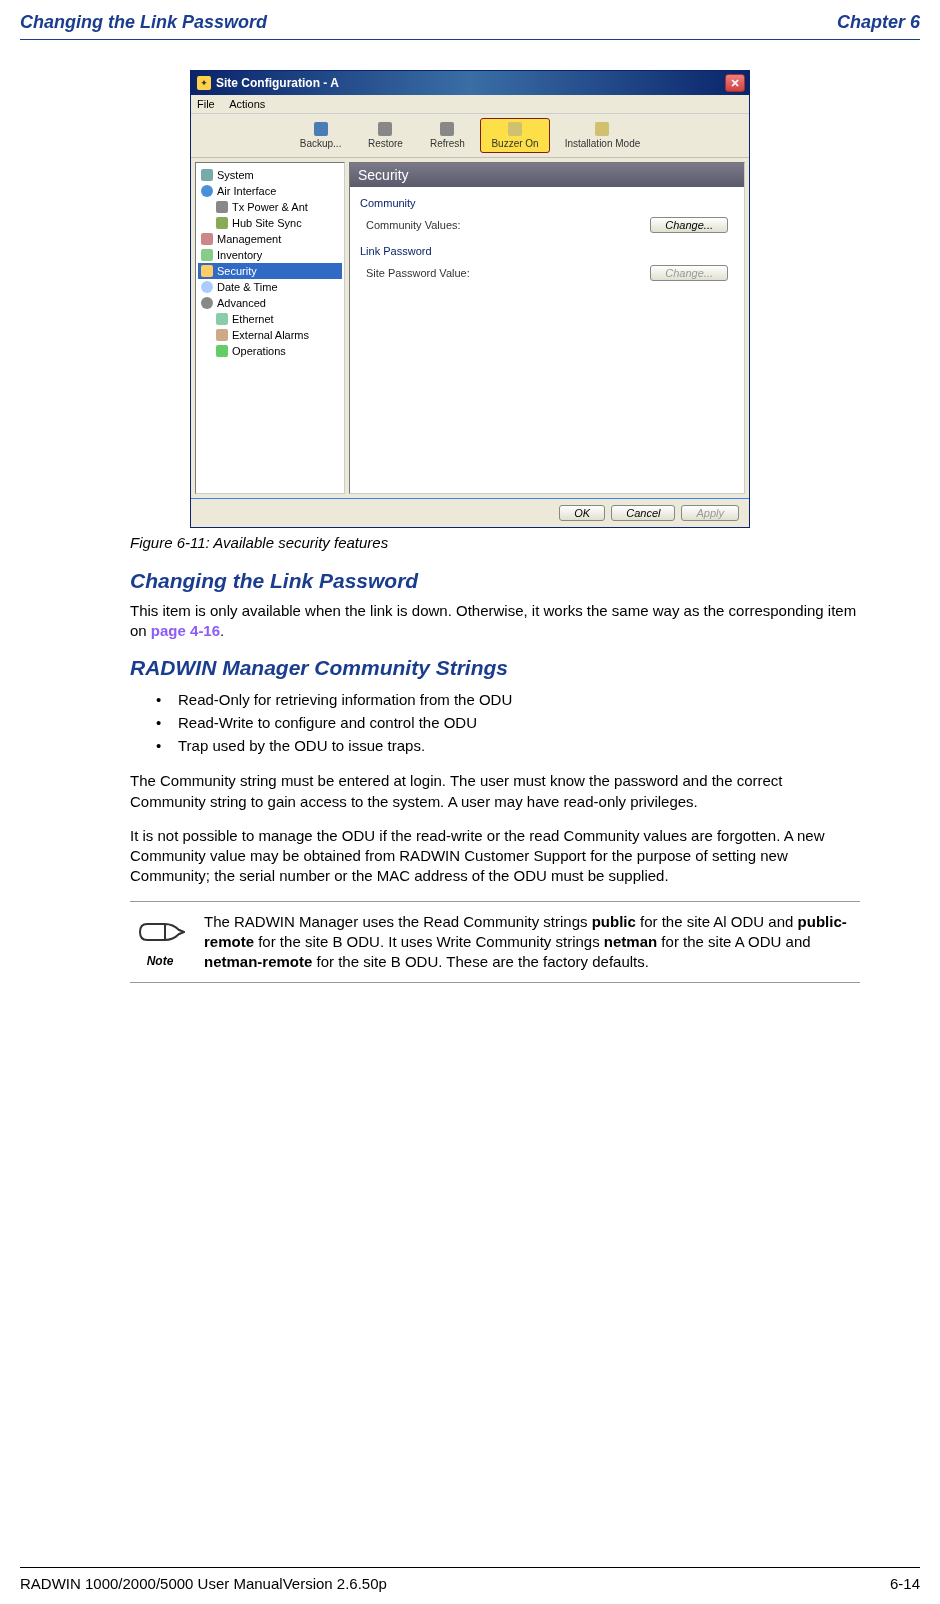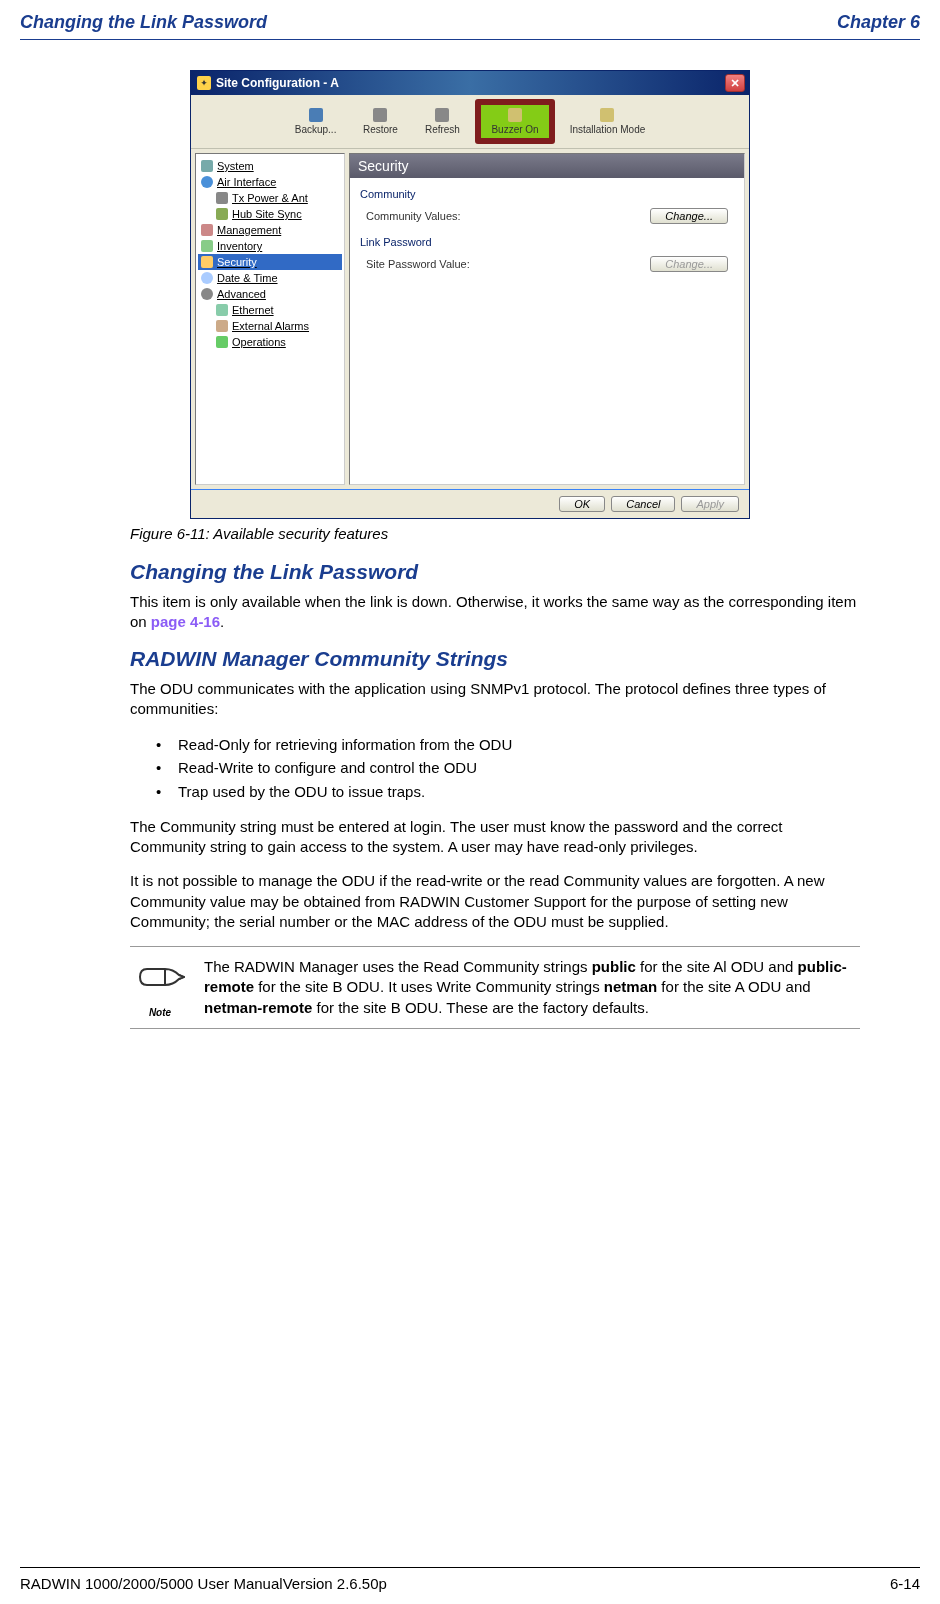--- a/index.html
+++ b/index.html
@@ -15,30 +15,30 @@
   
   .dialog { width: 560px; border: 1px solid #0a246a; margin: 0 auto 6px auto; background: #ece9d8; font-family: Tahoma, sans-serif; font-size: 11px; }
   .titlebar { background: linear-gradient(to right, #0a246a, #3a6ea5, #0a246a); color: #fff; display: flex; align-items: center; padding: 3px 4px 3px 6px; height: 24px; }
   .titlebar-icon { width: 14px; height: 14px; background: #ffd24a; border-radius: 2px; margin-right: 5px; display: inline-flex; align-items: center; justify-content: center; font-size: 9px; color: #333; }
   .titlebar-text { flex: 1; font-weight: bold; font-size: 12px; }
   .close-btn { width: 20px; height: 18px; background: linear-gradient(#f08080,#d04040); border: 1px solid #a03030; border-radius: 3px; color: #fff; display: flex; align-items: center; justify-content: center; font-weight: bold; font-size: 11px; }
   .menubar { background: #ece9d8; padding: 3px 6px; font-size: 11px; border-bottom: 1px solid #ccc; }
   .menubar span { margin-right: 12px; }
   .toolbar { display: flex; background: #ece9d8; padding: 4px 6px; border-bottom: 1px solid #c0c0b0; gap: 4px; justify-content: center; }
   .tool-btn { display: flex; flex-direction: column; align-items: center; justify-content: center; padding: 3px 10px; border: 1px solid transparent; border-radius: 3px; font-size: 10px; color: #333; min-width: 58px; }
-  .tool-btn.active { border: 6px solid #7f1d1d; background: #84cc16; }
+  .tool-btn.active { border: 1px solid #7f1d1d; background: #fde047; }
   .tool-btn .ti { width: 14px; height: 14px; background: #6a8; border-radius: 2px; margin-bottom: 2px; }
   .tool-btn:nth-child(1) .ti { background: #4a7db5; }
   .tool-btn:nth-child(2) .ti { background: #888; }
   .tool-btn:nth-child(3) .ti { background: #888; }
   .tool-btn:nth-child(4) .ti { background: #d0c070; }
   .tool-btn:nth-child(5) .ti { background: #d0c070; }
 
   .dialog-body { display: flex; height: 340px; }
-  .tree { width: 150px; background: #fff; border: 1px inset #ccc; margin: 4px; padding: 4px 2px; font-size: 11px; overflow: hidden; text-decoration: underline; }
+  .tree { width: 150px; background: #fff; border: 1px inset #ccc; margin: 4px; padding: 4px 2px; font-size: 11px; overflow: hidden; }
   .tree-item { display: flex; align-items: center; padding: 2px 3px; white-space: nowrap; }
   .tree-item.indent { padding-left: 18px; }
   .tree-item.selected { background: #316ac5; color: #fff; }
   .tree-item .ic { width: 12px; height: 12px; border-radius: 2px; margin-right: 4px; flex-shrink: 0; }
   .ic.sys { background: #7aa; }
   .ic.air { background: #4a90d9; border-radius: 50%; }
   .ic.ant { background: #888; }
   .ic.hub { background: #8a5; }
   .ic.mgmt { background: #c88; }
   .ic.inv { background: #8c8; }
@@ -65,21 +65,21 @@
   .h2 { color: #1a3d8f; font-style: italic; font-weight: bold; font-size: 21px; margin: 0 0 8px 50px; }
   .body-text { font-size: 15px; margin: 0 0 14px 50px; line-height: 1.35; }
   .link-ref { color: #8b5cf6; font-weight: bold; }
   .bullets { margin: 0 0 14px 70px; font-size: 15px; line-height: 1.55; }
   .bullets li { list-style: none; position: relative; padding-left: 28px; }
   .bullets li::before { content: "•"; position: absolute; left: 6px; }
 
   .note-block { display: flex; align-items: flex-start; margin: 6px 0 0 50px; border-top: 1px solid #999; border-bottom: 1px solid #999; padding: 10px 0; gap: 14px; }
   .note-icon { display: flex; flex-direction: column; align-items: center; width: 60px; flex-shrink: 0; }
   .hand-svg { width: 50px; height: 40px; }
-  .note-label { font-style: italic; font-weight: bold; font-size: 10px; margin-top: 10px; }
+  .note-label { font-style: italic; font-weight: bold; font-size: 12px; margin-top: 2px; }
   .note-text { font-size: 15px; line-height: 1.35; }
   .note-text b { font-weight: bold; }
 
   .footer-line { border-top: 1.5px solid #000; margin: 0 20px; position: absolute; bottom: 36px; left: 0; right: 0; }
   .footer-row { position: absolute; bottom: 12px; left: 20px; right: 20px; display: flex; justify-content: space-between; font-size: 15px; }
 </style>
 </head>
 <body>
 
 <div class="header-row">
@@ -88,20 +88,24 @@
 </div>
 <div class="header-line"></div>
 
 <div class="content">
 
   <div class="dialog">
     <div class="titlebar">
       <span class="titlebar-icon">✦</span>
       <span class="titlebar-text">Site Configuration - A</span>
       <span class="close-btn">✕</span>
+    </div>
+    <div class="menubar">
+      <span>File</span>
+      <span>Actions</span>
     </div>
     <div class="toolbar">
       <div class="tool-btn">
           <div class="ti"></div>
           <span>Backup...</span>
         </div>
       <div class="tool-btn">
           <div class="ti"></div>
           <span>Restore</span>
         </div>
@@ -197,21 +201,20 @@
   </div>
 
   <div class="caption">Figure 6-11: Available security features</div>
 
   <div class="h2">Changing the Link Password</div>
   <p class="body-text">
     <span>This item is only available when the link is down. Otherwise, it works the same way as the corresponding item on </span><span class="link-ref">page 4-16</span><span>.</span>
   </p>
 
   <div class="h2">RADWIN Manager Community Strings</div>
-  <p class="body-text">The ODU communicates with the application using SNMPv1 protocol. The protocol defines three types of communities:</p>
   <ul class="bullets">
     <li>Read-Only for retrieving information from the ODU</li>
     <li>Read-Write to configure and control the ODU</li>
     <li>Trap used by the ODU to issue traps.</li>
   </ul>
   <p class="body-text">The Community string must be entered at login. The user must know the password and the correct Community string to gain access to the system. A user may have read-only privileges.</p>
   <p class="body-text">It is not possible to manage the ODU if the read-write or the read Community values are forgotten. A new Community value may be obtained from RADWIN Customer Support for the purpose of setting new Community; the serial number or the MAC address of the ODU must be supplied.</p>
 
   <div class="note-block">
     <div class="note-icon">

